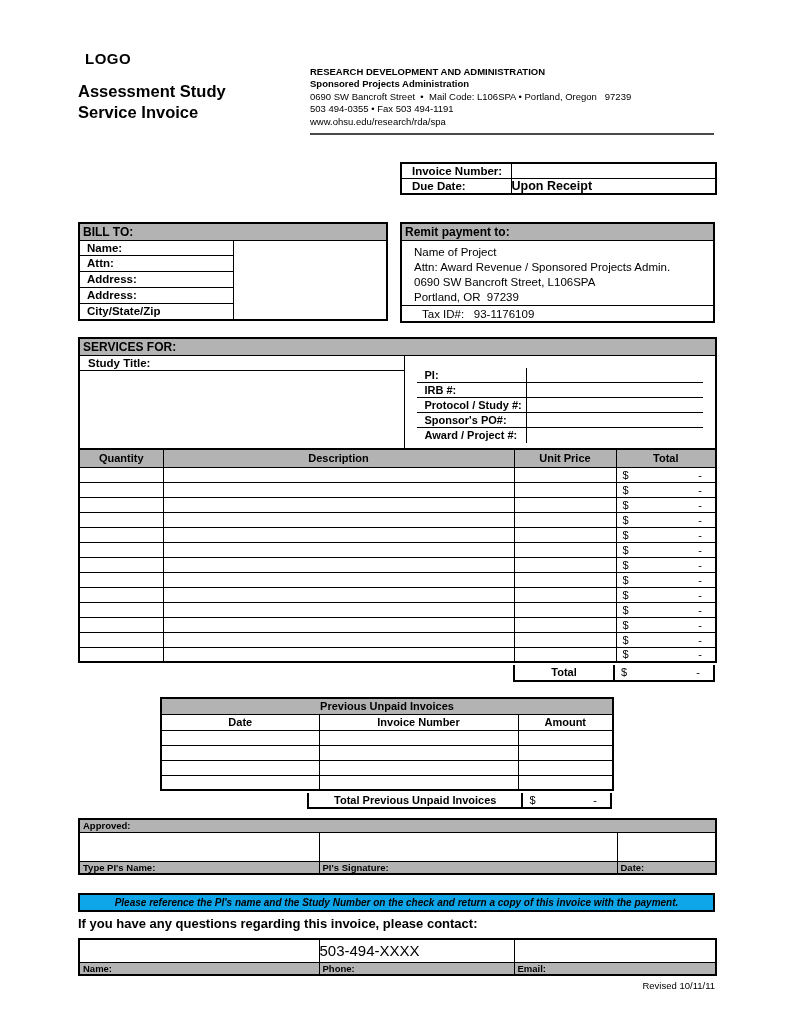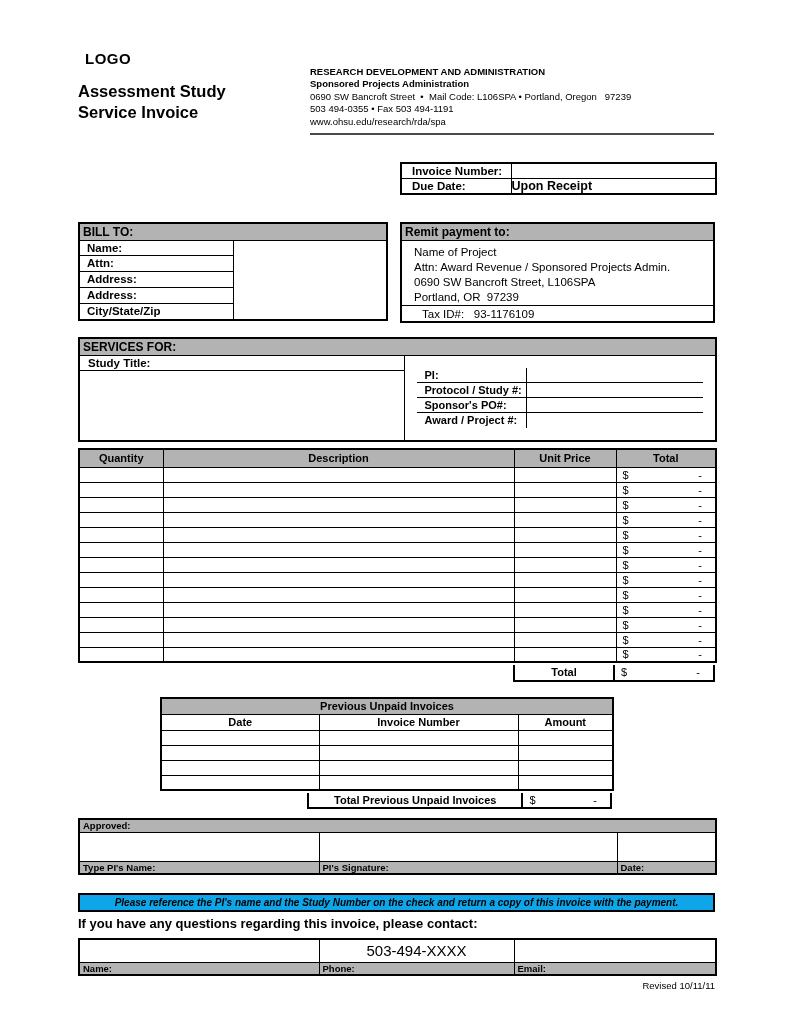--- a/index.html
+++ b/index.html
@@ -91,21 +91,21 @@
 
   
   #notice{left:78px;top:893px;width:637px;height:19px;border:2px solid #000;background:#0ea5e9;
     font-size:10px;font-weight:bold;font-style:italic;text-align:center;line-height:15px}
 
   
   #contactheading{left:78px;top:916px;font-size:13px;font-weight:bold}
   #contact{left:78px;top:938px}
   #contact table{width:637px}
   #contact .vrow td{height:23px}
-  #contact .phone{text-align:center;font-size:15px}
+  #contact .phone{font-size:15px}
   #contact .frow td{height:13px;font-size:9.5px;font-weight:bold;padding-left:3px}
 
   #revised{right:76px;top:980px;font-size:9.5px}
 </style>
 </head>
 <body>
 
 <div id="logo" class="abs">LOGO</div>
 <div id="doctitle" class="abs">
   <div>Assessment Study</div>
@@ -193,20 +193,24 @@
     <tr>
       <td class="svcleft">
         <div class="studylab">Study Title:</div>
         <div style="height:60px"></div>
       </td>
       <td class="svcright">
         <table class="inner">
           <tbody>
                 <tr>
             <td class="flab">PI:</td>
+            <td></td>
+          </tr>
+          <tr>
+            <td class="flab">IRB #:</td>
             <td></td>
           </tr>
           <tr>
             <td class="flab">Protocol / Study #:</td>
             <td></td>
           </tr>
           <tr>
             <td class="flab">Sponsor's PO#:</td>
             <td></td>
           </tr>

